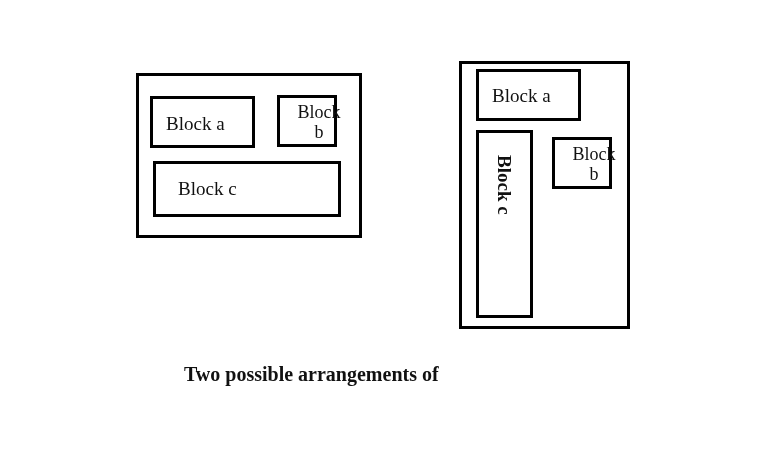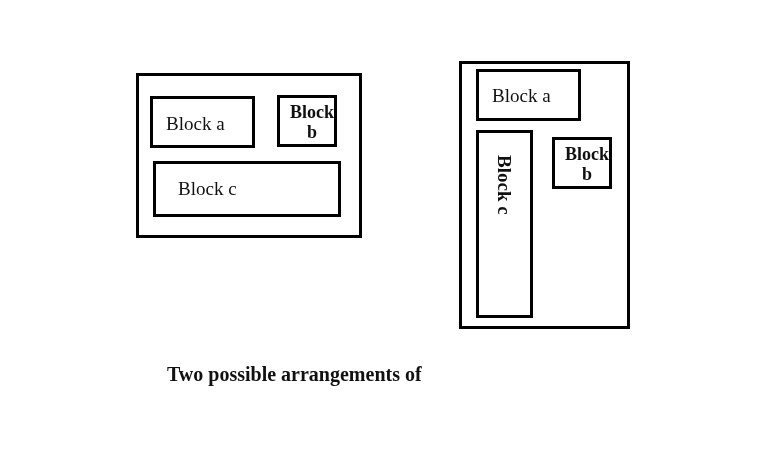--- a/index.html
+++ b/index.html
@@ -1,23 +1,23 @@
 <!DOCTYPE html>
 <html><head>
   <meta charset="utf-8">
   <style>
     html, body { margin: 0; padding: 0; background: #ffffff; }
     body { width: 779px; height: 467px; position: relative; overflow: hidden;
            font-family: "Liberation Serif", "DejaVu Serif", serif; color: #111; }
     .box { position: absolute; border: 3px solid #000; box-sizing: border-box; background: #fff; }
     .lbl { position: absolute; font-weight: normal; font-size: 19px; white-space: nowrap; line-height: 1; }
-    .lbl-b { position: absolute; font-weight: bold; font-size: 18px; line-height: 20px; text-align: center; width: 100%; left: 5px; }
+    .lbl-b { position: absolute; font-weight: normal; font-size: 18px; line-height: 20px; text-align: center; width: 100%; left: 12px; }
     .vert { position: absolute; font-weight: bold; font-size: 19px; white-space: nowrap;
             writing-mode: vertical-rl; line-height: 1; }
-    .caption { position: absolute; left: 167px; top: 361px; font-weight: bold; font-size: 20px; line-height: 26px; }
+    .caption { position: absolute; left: 184px; top: 361px; font-weight: bold; font-size: 20px; line-height: 26px; }
   </style>
 </head>
 <body>
 
 <div class="box" style="left:136px; top:73px; width:226px; height:165px;">
 </div>
 <div class="box" style="left:150px; top:96px; width:105px; height:52px;">
   <span class="lbl" style="left:13px; top:15px;">Block a</span>
 </div>
 <div class="box" style="left:277px; top:95px; width:60px; height:52px;">

